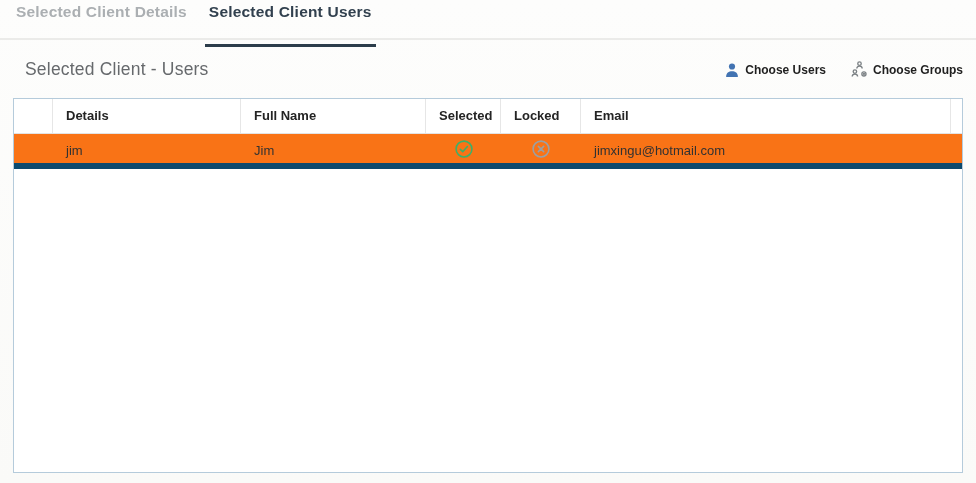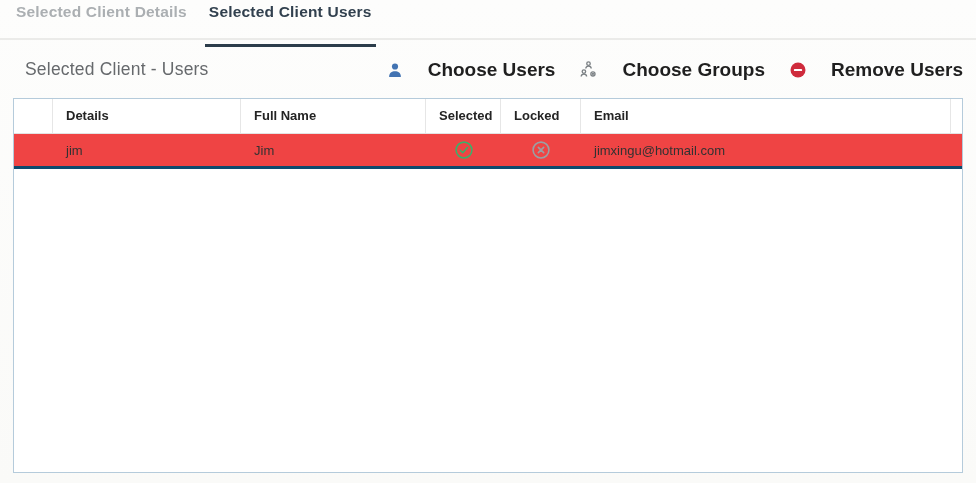--- a/index.html
+++ b/index.html
@@ -62,24 +62,24 @@
   }
   .toolbar {
     margin-left: auto;
     display: flex;
     align-items: center;
     gap: 24px;
   }
   .tb-btn {
     display: flex;
     align-items: center;
-    gap: 24px;
+    gap: 4px;
     cursor: pointer;
     color: #1f1f1f;
-    font-size: 19px;
+    font-size: 12px;
     font-weight: 700;
   }
   .tb-btn svg { display: block; }
   
   .table-wrap {
     position: absolute;
     left: 13px; top: 98px;
     width: 950px; height: 375px;
     background: #ffffff;
     border: 1px solid #b5cbdb;
@@ -99,22 +99,22 @@
     color: #242424;
     line-height: 34px;
     border-right: 1px solid #e6e6e6;
     padding-left: 13px;
     white-space: nowrap;
     overflow: hidden;
   }
   .thead .cell.stub { border-right: none; padding-left: 0; }
   .trow {
     cursor: pointer;
-    border-bottom: 3px solid #0c4a6e;
-    background: #ef4444;
+    border-bottom: 6px solid #0c4a6e;
+    background: #f97316;
   }
   .trow.selected { background: #dbe5ee; border-bottom: 1px solid #cfd9e2; }
   .trow .cell {
     font-size: 13px;
     color: #323232;
     line-height: 34px;
     padding-left: 13px;
     white-space: nowrap;
     overflow: hidden;
   }
@@ -157,29 +157,20 @@
             <path d="M8.6 10.8c0-1.9 1.5-3 3.4-3s3.4 1.1 3.4 3"></path>
             <circle cx="6.2" cy="14.6" r="2.2"></circle>
             <path d="M2.8 20.8c0-1.9 1.5-3 3.4-3s3.4 1.1 3.4 3"></path>
             <circle cx="17.6" cy="17.6" r="2.6"></circle>
             <circle cx="17.6" cy="17.6" r="0.6" fill="#7b8084"></circle>
           </svg>
         </span>
         <span>Choose Groups</span>
       </div>
 
-      <div class="tb-btn">
-        <span>
-          <svg width="18" height="18" viewBox="0 0 24 24">
-            <circle cx="12" cy="12" r="10" fill="#cf2b3c"></circle>
-            <rect x="6.5" y="10.6" width="11" height="2.8" rx="1.2" fill="#ffffff"></rect>
-          </svg>
-        </span>
-        <span>Remove Users</span>
-      </div>
 
     </div>
   </div>
 
   <div class="table-wrap">
     <div class="tgrid-row thead">
       <div class="cell"></div>
       <div class="cell">Details</div>
       <div class="cell">Full Name</div>
       <div class="cell">Selected</div>

